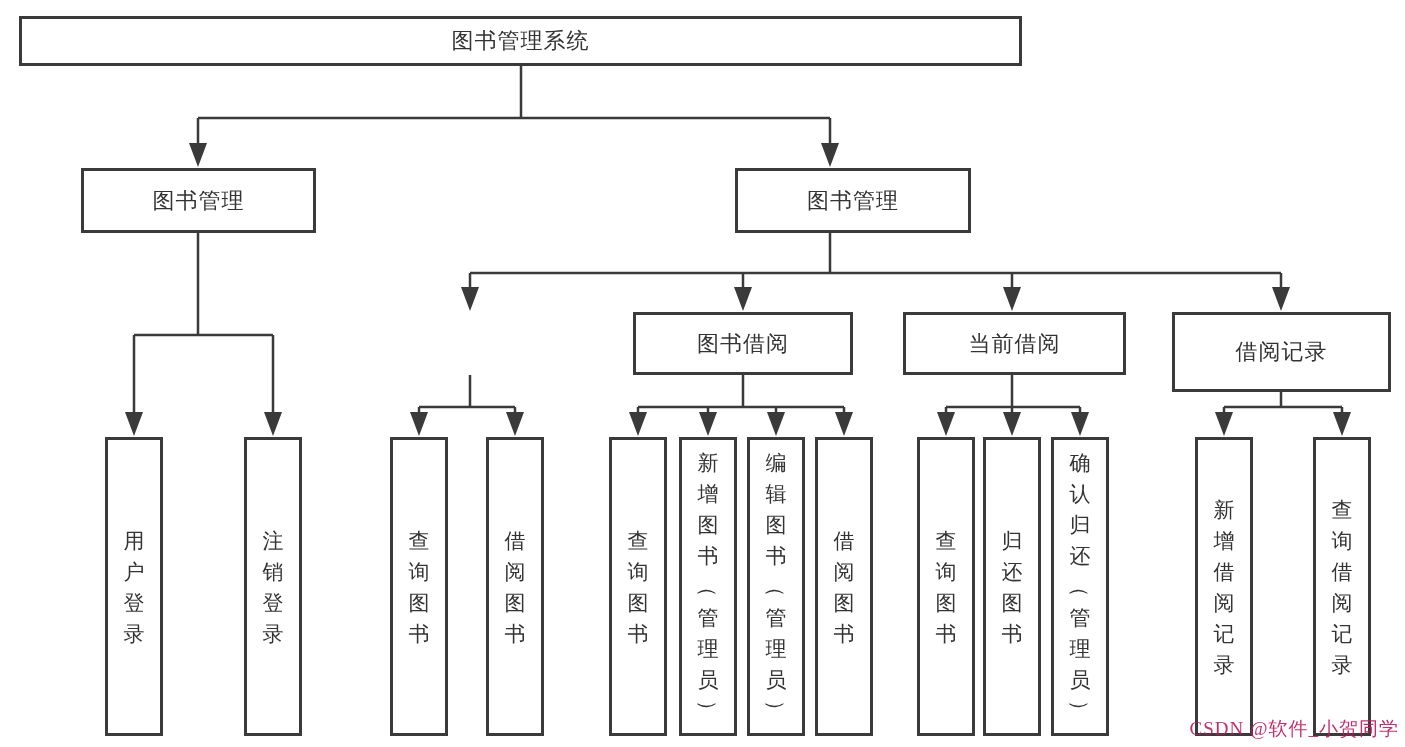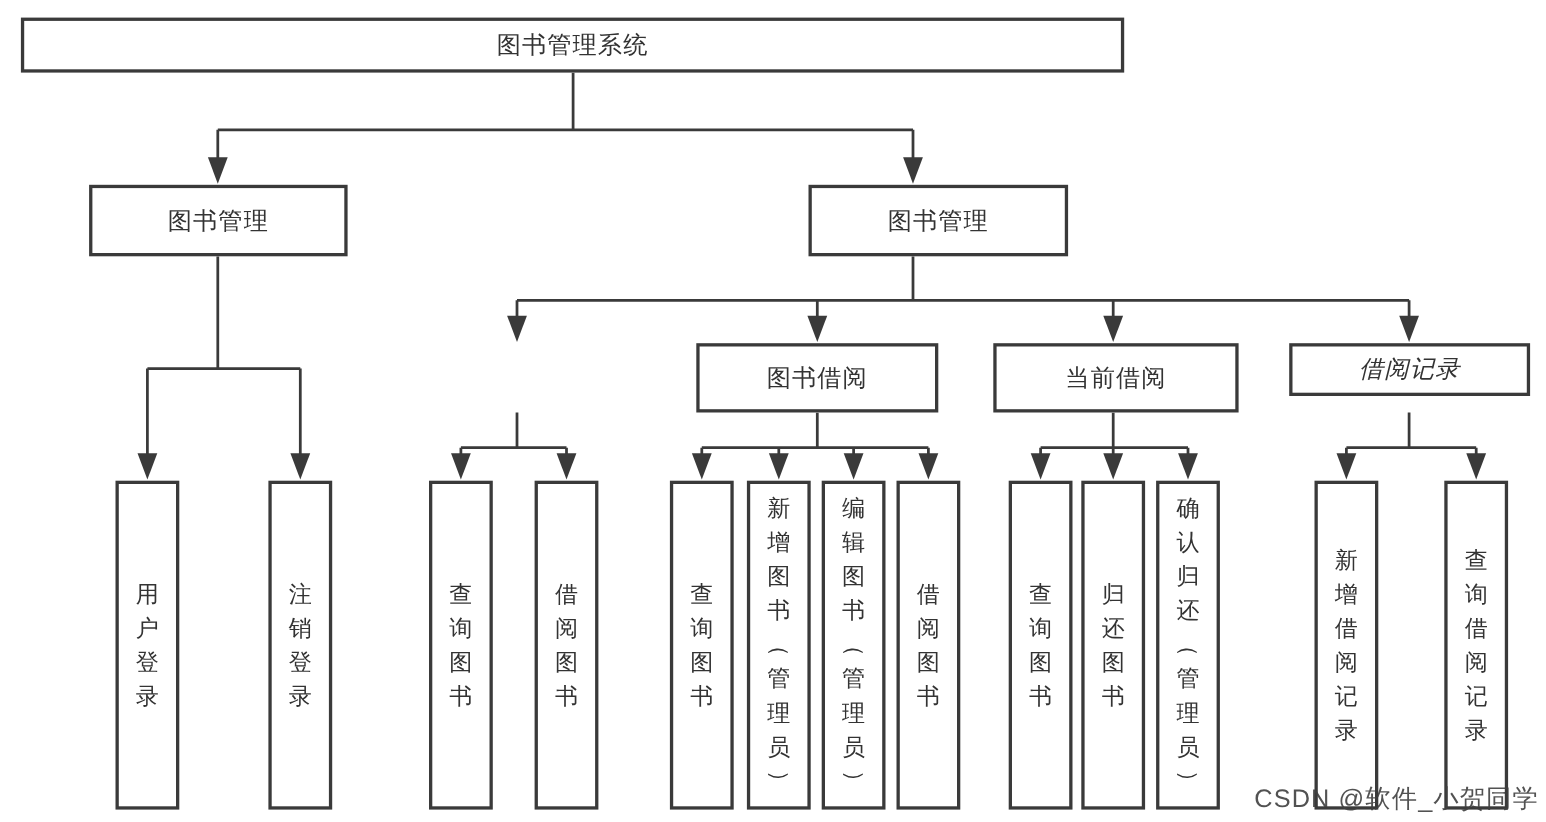--- a/index.html
+++ b/index.html
@@ -45,25 +45,26 @@
     gap: 10px;
     font-size: 21px;
     color: #333333;
   }
   .leaf .vchar { line-height: 1; display: block; }
   .leaf .vchar.rot { transform: rotate(90deg); }
   .watermark {
     position: absolute;
     right: 6px;
     bottom: 5px;
-    font-size: 23px;
-    color: #404040;
+    font-size: 19px;
+    color: #be185d;
     opacity: 0.9;
     letter-spacing: 1px;
     white-space: nowrap;
+    font-family: Liberation Serif, serif;
   }
 </style>
 </head>
 <body>
 
 <div class="canvas">
 
   <svg class="connector-layer" viewBox="0 0 1405 747" xmlns="http://www.w3.org/2000/svg">
     <g stroke="#3a3a3a" stroke-width="2.5" fill="none">
 
@@ -104,21 +105,21 @@
     </g>
   </svg>
 
   <div class="hnode" style="left:19px; top:16px; width:1003px; height:50px;">图书管理系统</div>
 
   <div class="hnode" style="left:81px; top:168px; width:235px; height:65px;">图书管理</div>
   <div class="hnode" style="left:712px; top:168px; width:236px; height:65px;margin-left:23px;">图书管理</div>
 
   <div class="hnode" style="left:633px; top:312px; width:220px; height:63px;">图书借阅</div>
   <div class="hnode" style="left:903px; top:312px; width:223px; height:63px;">当前借阅</div>
-  <div class="hnode" style="left:1172px; top:312px; width:219px; height:48px;font-style:italic;">借阅记录</div>
+  <div class="hnode" style="left:1172px; top:312px; width:219px; height:80px;">借阅记录</div>
 
   <div class="leaf" style="left:105px;">
       <span class="vchar">用</span>
       <span class="vchar">户</span>
       <span class="vchar">登</span>
       <span class="vchar">录</span>
     </div>
   <div class="leaf" style="left:244px;">
       <span class="vchar">注</span>
       <span class="vchar">销</span>

